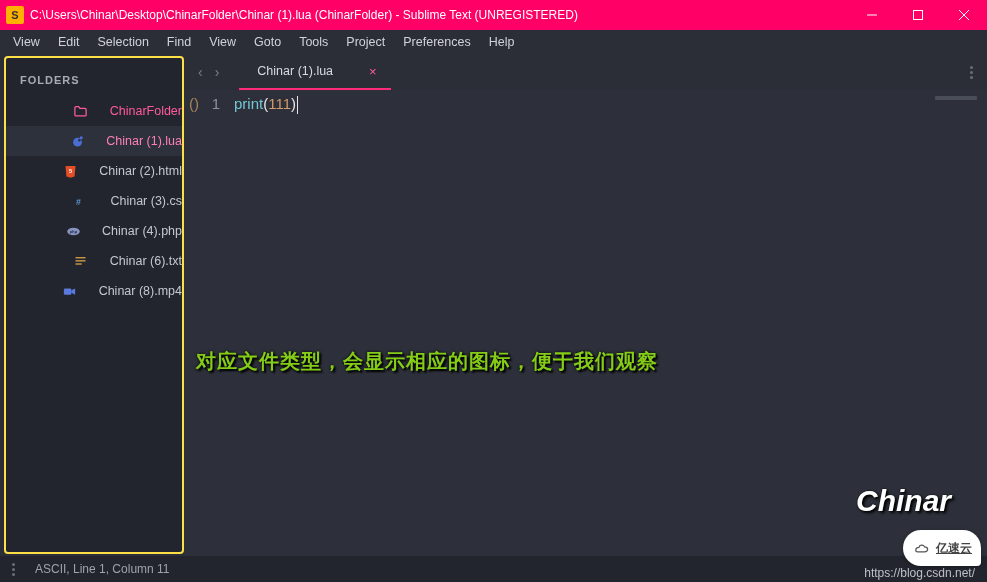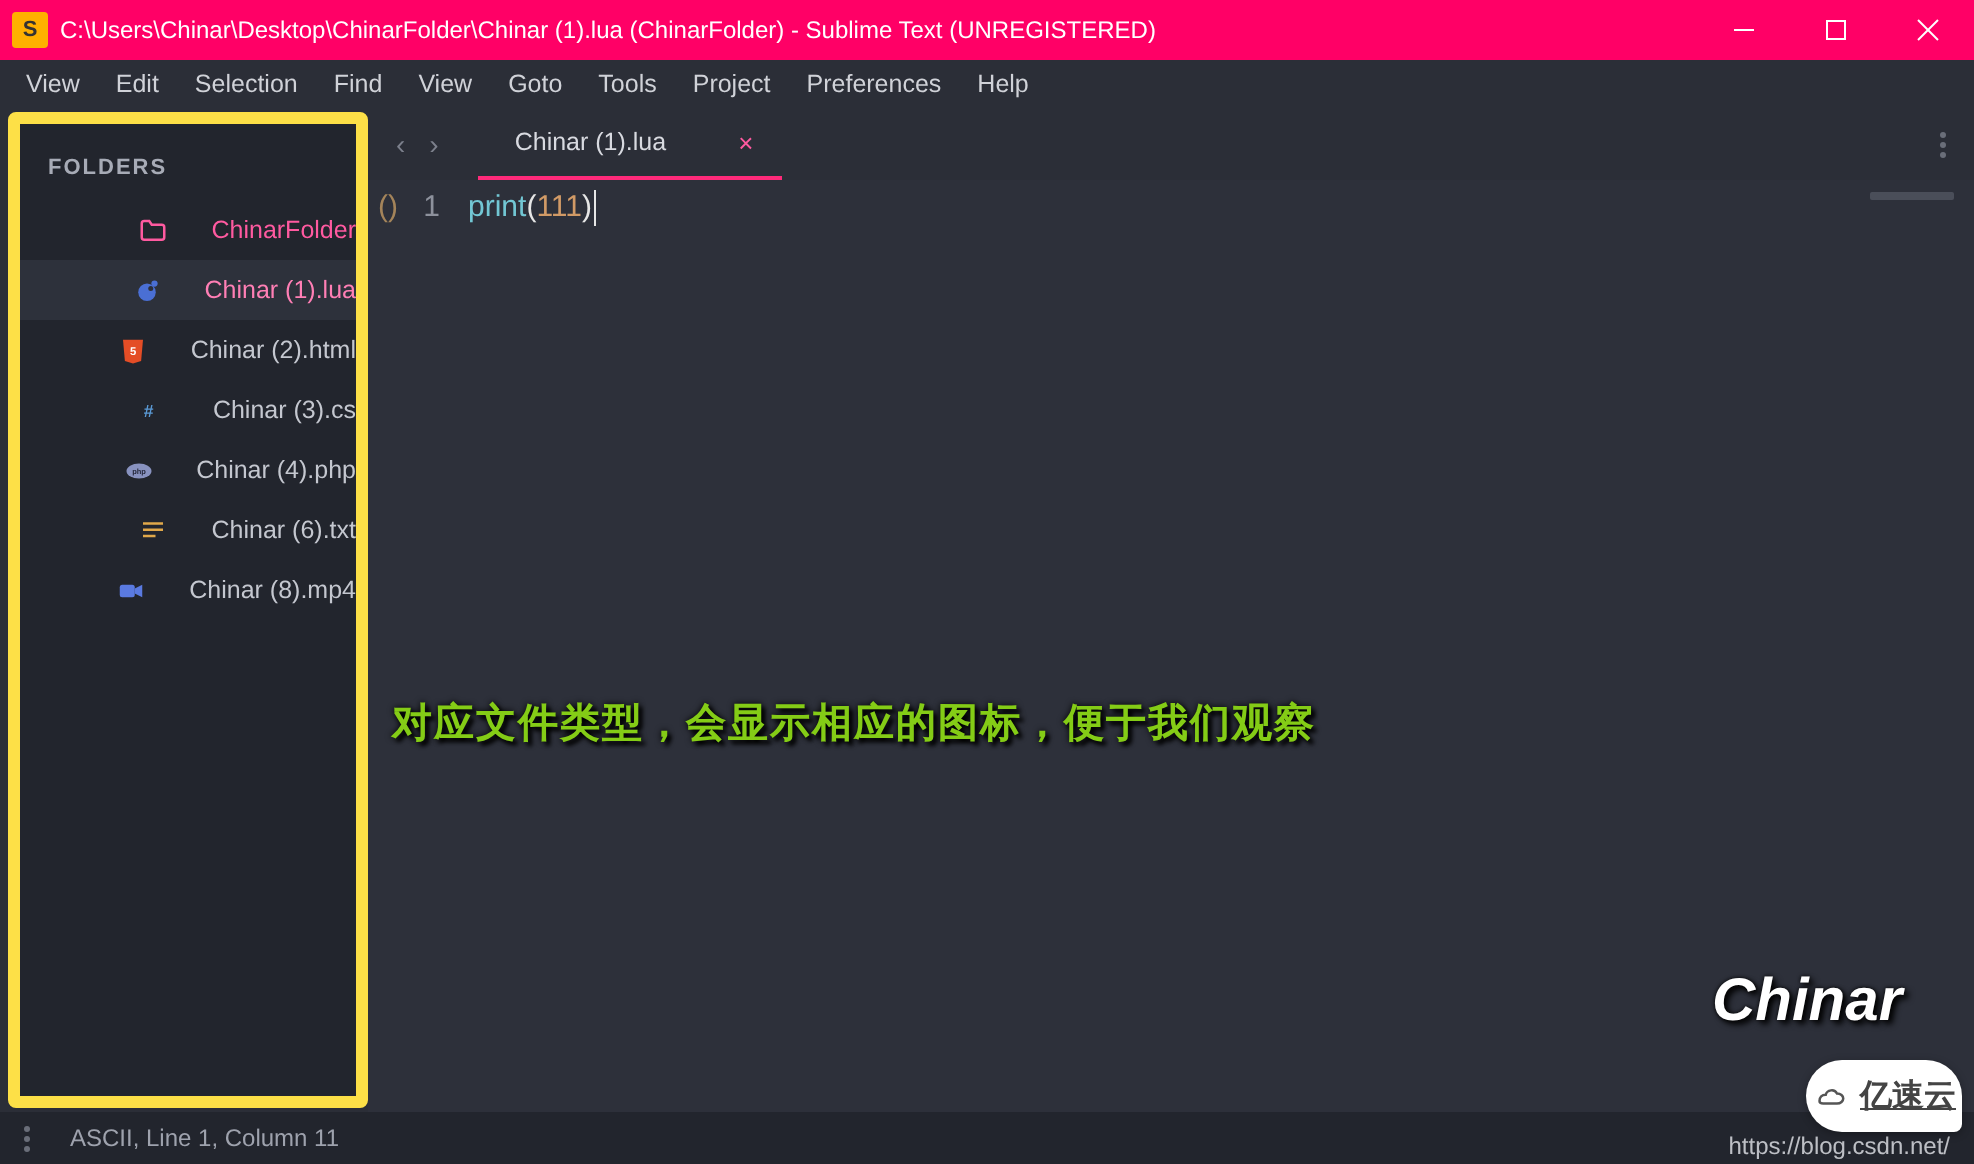--- a/index.html
+++ b/index.html
@@ -10,21 +10,21 @@
   .titlebar .title-text { flex: 0 0 auto; }
   .titlebar .spacer { flex: 1; }
   .win-btn { width: 46px; height: 30px; display:flex; align-items:center; justify-content:center; color:#fff; }
   .win-btn svg { width:12px; height:12px; stroke:#fff; stroke-width:1; fill:none; }
 
   .menubar { height: 24px; background: #2b2e37; display:flex; align-items:center; padding: 0 4px; color:#d0d2d8; font-size:12.5px; }
   .menubar span { padding: 2px 9px; }
 
   .workspace { display:flex; height: calc(100% - 30px - 24px - 26px); position: relative;}
 
-  .sidebar { width: 180px; background:#22252d; border:6px solid #fde047; border-radius:4px; margin: 2px 0 2px 4px; position:relative; }
+  .sidebar { width: 180px; background:#22252d; border:2px solid #fde047; border-radius:4px; margin: 2px 0 2px 4px; position:relative; }
   .folders-hdr { color:#a7abb6; font-size:11px; letter-spacing:1px; padding: 16px 12px 10px 14px; font-weight:600;}
   .tree { padding: 0 0 8px 0; font-size:12.5px; }
   .tree-row { display:flex; align-items:center; height:30px; padding-left: 14px; color:#c4c7cf; gap:21px;justify-content:flex-end; }
   .tree-row.folder { color:#ff5aa0; }
   .tree-row.active { background:#2d313b; color:#ff7fb5; }
   .tree-row .file-label { white-space:nowrap; overflow:hidden; text-overflow:ellipsis; }
   .tree-child { padding-left: 32px; }
   .ficon { width:16px; height:16px; display:flex; align-items:center; justify-content:center; flex:0 0 16px; }
   .ficon svg { width:15px; height:15px; }
 
@@ -47,21 +47,21 @@
   .minimap-hint { position:absolute; right:10px; top:6px; width:42px; height:4px; background:#4a4e59; border-radius:1px;}
 
   .annotation { position:absolute; left:196px; top:294px; font-size:20px; font-weight:700; color:#84cc16; text-shadow: 0 0 3px #000, 2px 2px 2px #000; letter-spacing:1px; pointer-events:none;}
   .brand { position:absolute; right:36px; bottom:38px; font-size:30px; font-weight:800; font-style:italic; color:#fff; text-shadow: 0 0 2px #000, 2px 2px 3px #000; pointer-events:none;}
 
   .statusbar { height:26px; background:#22252d; color:#9ea2ad; font-size:12px; display:flex; align-items:center; padding: 0 12px; gap:14px;}
   .statusbar .kebab { display:flex; flex-direction:column; gap:2px; margin-right:6px;}
   .statusbar .kebab i { width:3px; height:3px; background:#6a6e79; border-radius:50%;}
 
   .watermark { position:absolute; right:12px; bottom:2px; font-size:12px; color:#d9dbe0; opacity:0.85; pointer-events:none; }
-  .ylogo { position:absolute; right:6px; bottom:16px; width:78px; height:36px; background:#fff; border-radius:18px 18px 4px 18px; display:flex; align-items:center; justify-content:center; color:#444; font-size:16px; font-weight:600; gap:4px; pointer-events:none; box-shadow:0 1px 4px rgba(0,0,0,0.3);text-decoration:underline;}
+  .ylogo { position:absolute; right:6px; bottom:16px; width:78px; height:36px; background:#fff; border-radius:18px 18px 4px 18px; display:flex; align-items:center; justify-content:center; color:#444; font-size:12px; font-weight:600; gap:4px; pointer-events:none; box-shadow:0 1px 4px rgba(0,0,0,0.3);text-decoration:underline;}
   .ylogo svg { width:20px; height:14px; }
 </style>
 </head>
 <body>
 
 <div class="titlebar">
   <div class="app-icon">S</div>
   <div class="title-text">C:\Users\Chinar\Desktop\ChinarFolder\Chinar (1).lua (ChinarFolder) - Sublime Text (UNREGISTERED)</div>
   <div class="spacer"></div>
   <div class="win-btn">

